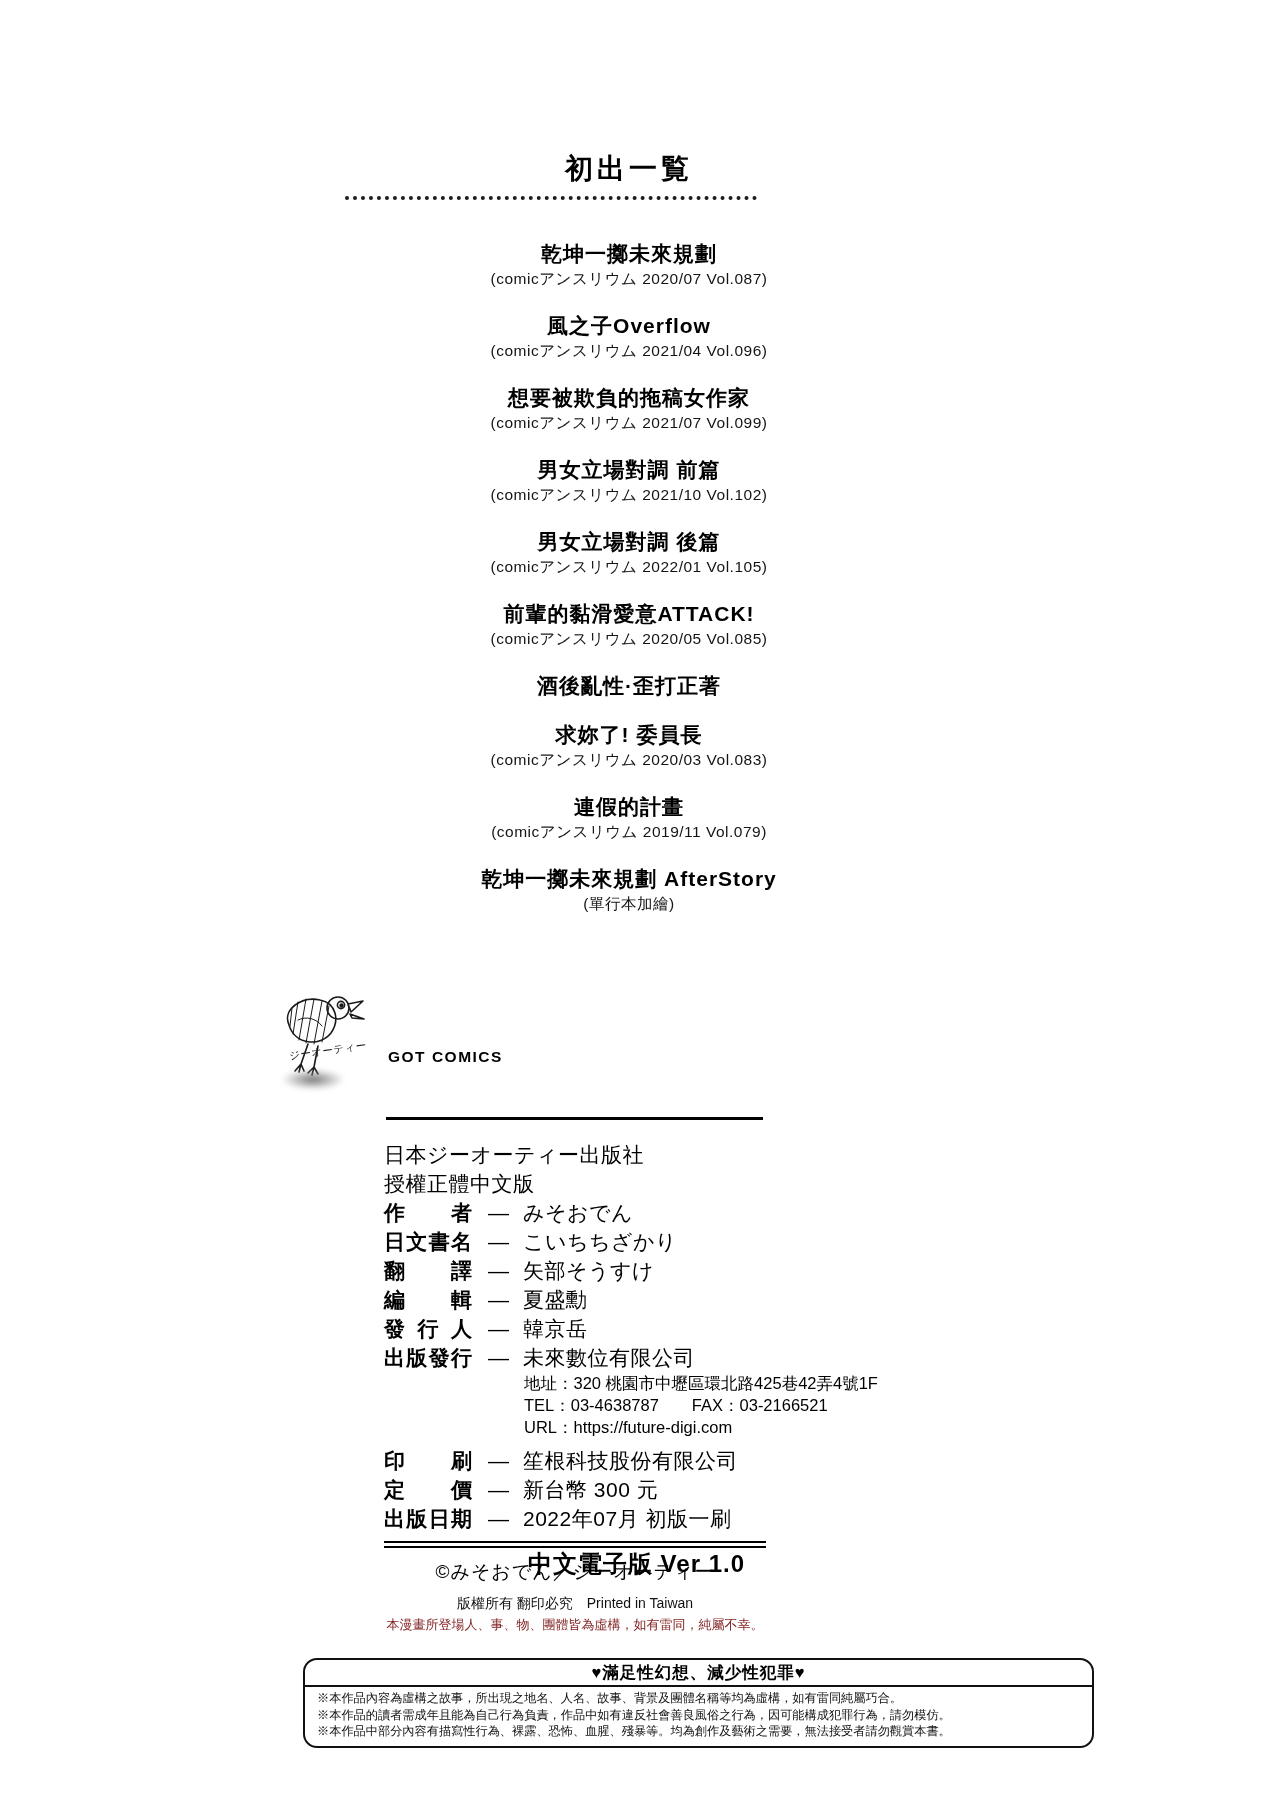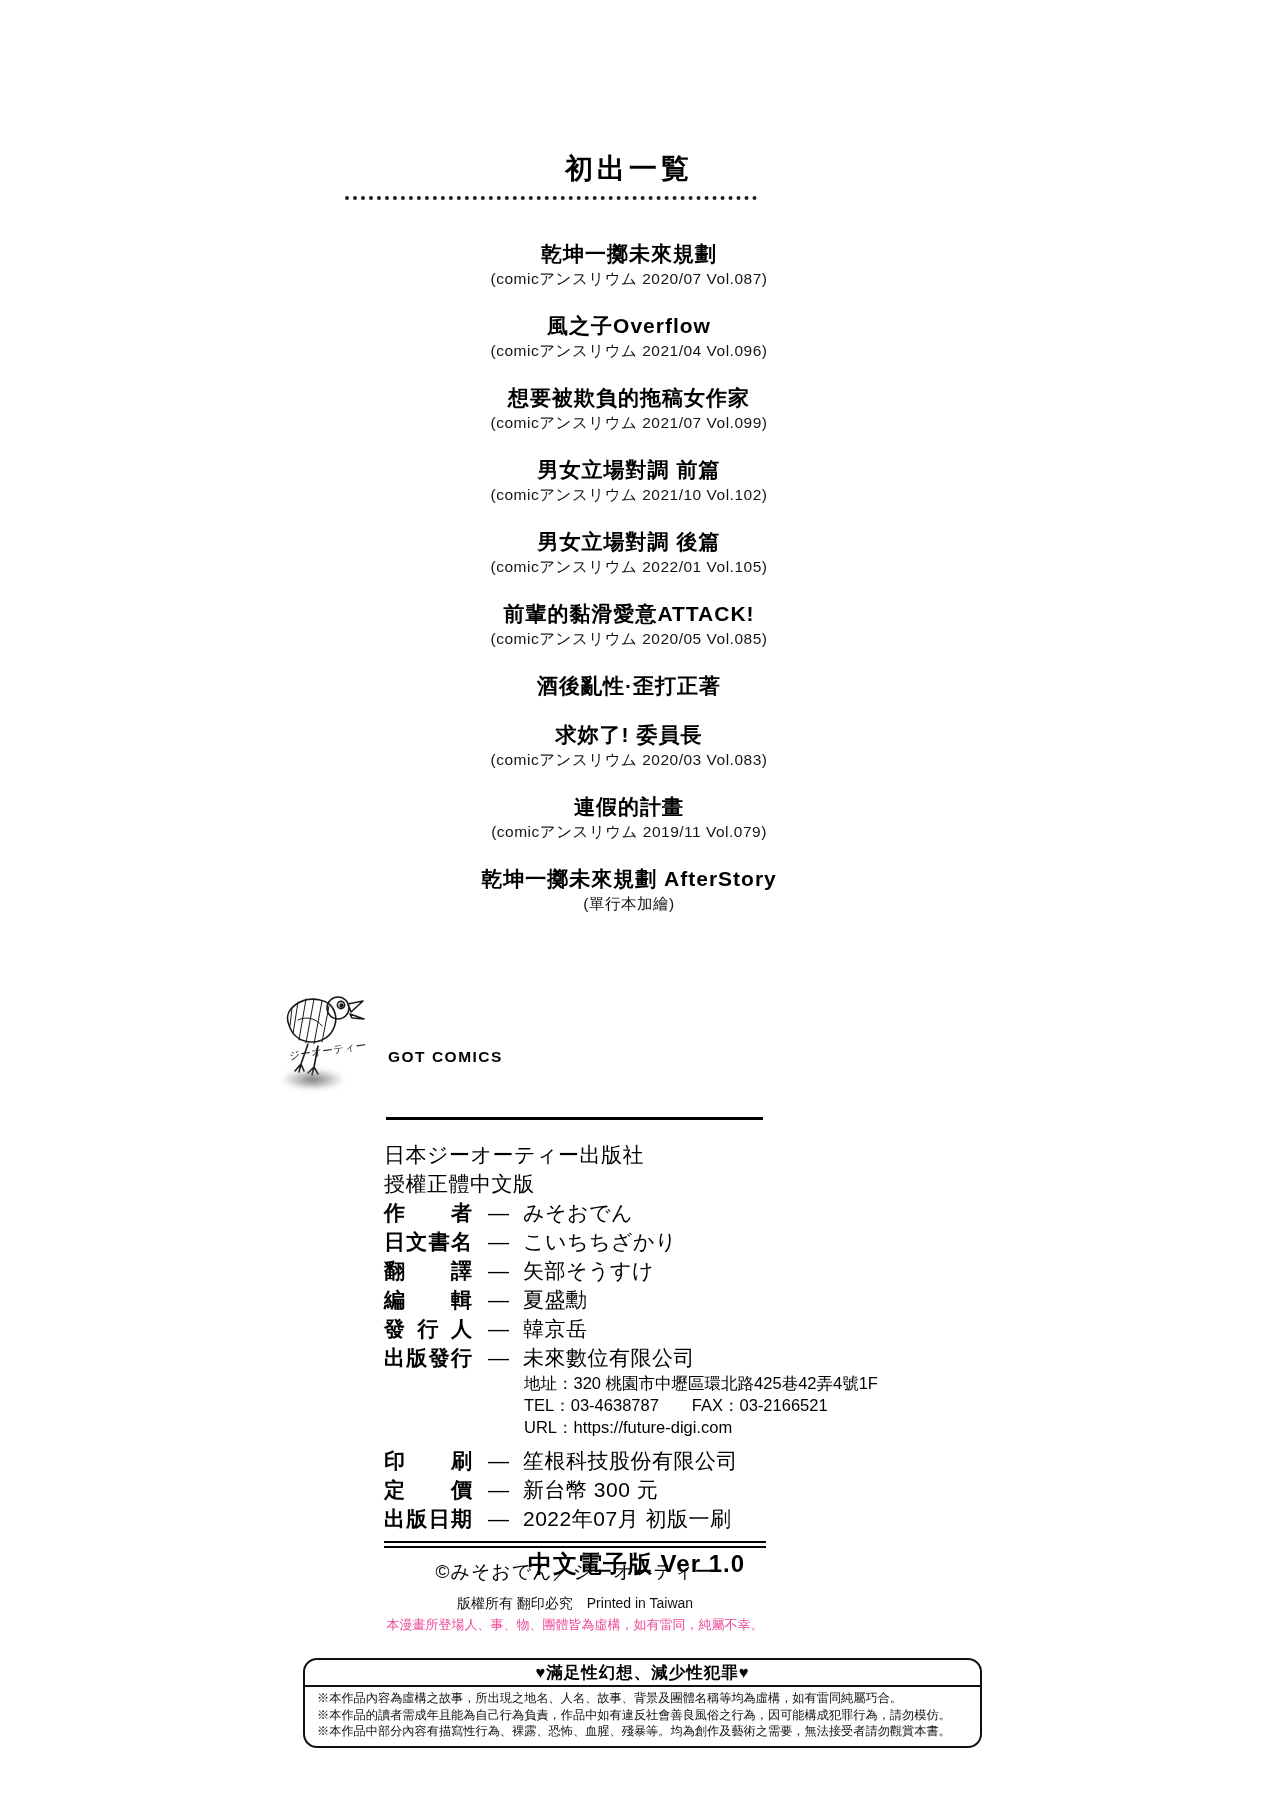--- a/index.html
+++ b/index.html
@@ -33,27 +33,27 @@
   .c-row{display:flex;font-size:21px;line-height:29px;align-items:baseline;}
   .c-label{display:inline-block;width:88px;text-align:justify;text-align-last:justify;flex:0 0 88px;font-weight:bold;}
   .c-sep{margin:0 14px 0 16px;flex:0 0 auto;}
   .c-value{flex:1 1 auto;letter-spacing:.5px;white-space:nowrap;}
   .addr-block{margin-left:140px;}
   .addr-line{font-size:16.5px;line-height:22px;white-space:nowrap;}
   .gap8{height:8px;}
   .double-rule{margin-top:8px;height:3px;border-top:2px solid #000;border-bottom:2px solid #000;}
   .copyright{margin-top:12px;text-align:center;font-size:19px;line-height:24px;letter-spacing:1px;}
   .rights{margin-top:10px;text-align:center;font-size:14px;line-height:18px;color:#111;}
-  .disclaimer{margin-top:4px;text-align:center;font-size:13px;line-height:17px;color:#ec4899;white-space:nowrap;}
+  .disclaimer{margin-top:4px;text-align:center;font-size:13px;line-height:17px;color:#7f1d1d;white-space:nowrap;}
 
   .edition{position:absolute;left:303px;top:1548px;width:667px;text-align:center;
     font-size:24px;font-weight:600;letter-spacing:1px;}
 
   
-  .warning-box{position:absolute;left:303px;top:1658px;width:679px;box-sizing:border-box;
+  .warning-box{position:absolute;left:303px;top:1658px;width:791px;box-sizing:border-box;
     border:2px solid #111;border-radius:14px;overflow:hidden;background:#fff;}
   .warning-slogan{text-align:center;font-size:16.5px;font-weight:bold;line-height:25px;
     border-bottom:2px solid #111;letter-spacing:1px;}
   .warning-notes{padding:3px 12px 6px 12px;}
   .warning-note{font-size:12.2px;line-height:16.5px;color:#111;white-space:nowrap;}
 </style>
 </head>
 <body>
 
 <div class="page">

